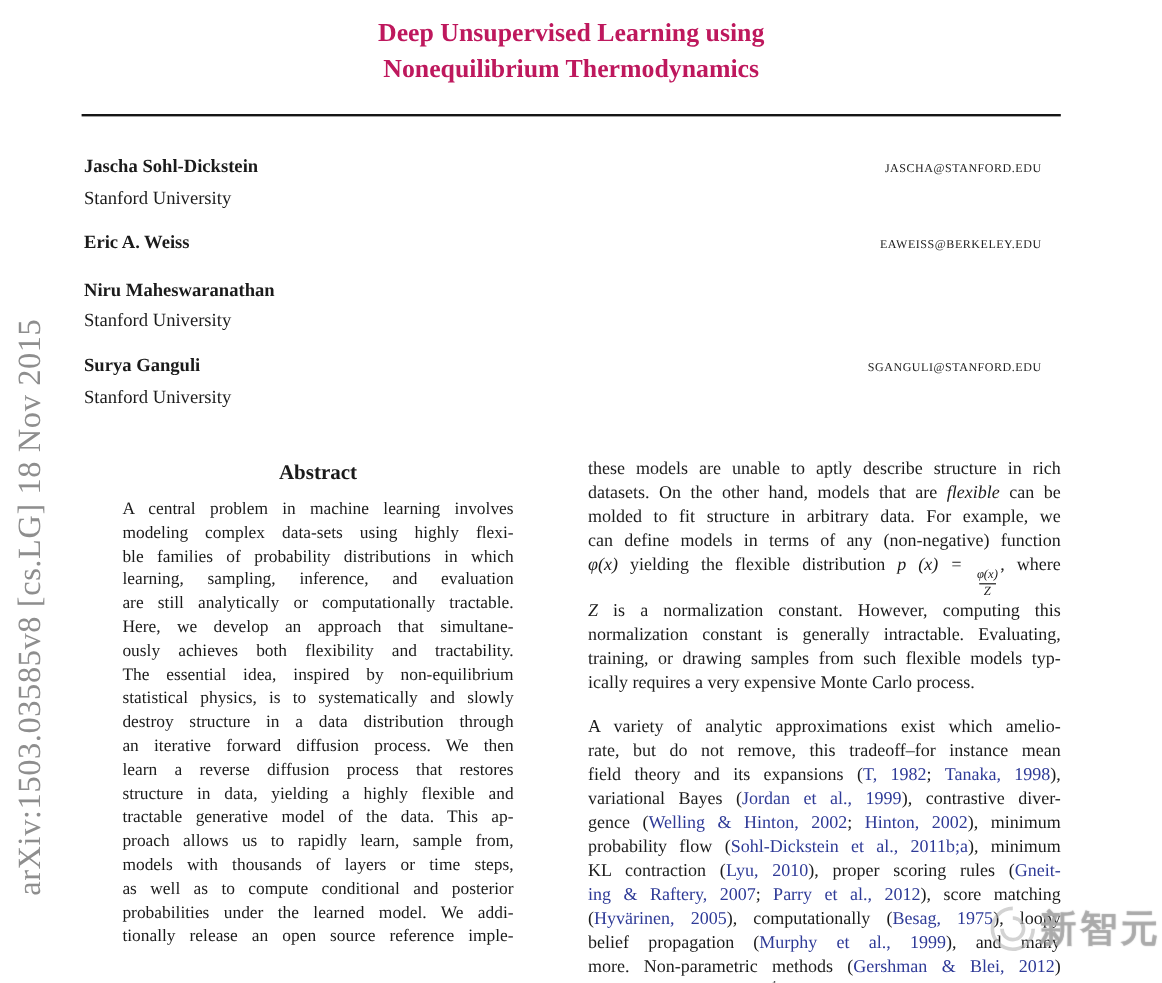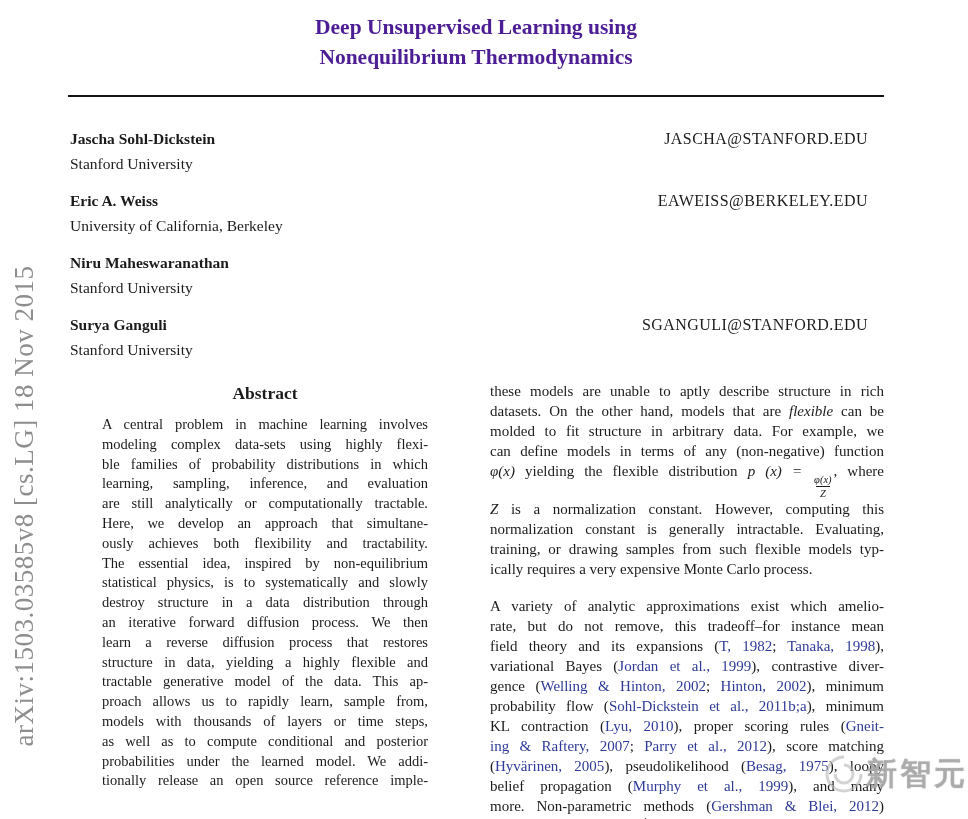--- a/index.html
+++ b/index.html
@@ -19,29 +19,29 @@
   
   .arxiv-stamp{
     position:absolute;left:-296px;top:487px;width:640px;height:38px;
     transform:rotate(-90deg);
     font-size:27px;line-height:38px;text-align:center;
     color:var(--stamp);letter-spacing:0.5px;white-space:nowrap;
   }
 
   
   .paper-header{position:absolute;top:12px;left:68px;width:816px;text-align:center;}
-  .paper-title{font-size:21.5px;line-height:30px;font-weight:bold;margin:0;color:#4c1d95;}
+  .paper-title{font-size:21.5px;line-height:30px;font-weight:bold;margin:0;color:#be185d;}
   .title-rule{position:absolute;top:95px;left:68px;width:816px;border:none;border-top:2.2px solid #151515;margin:0;}
 
   
   .authors{position:absolute;top:127px;left:70px;width:798px;}
   .author{margin-bottom:14px;}
   .author-row{display:flex;justify-content:space-between;align-items:baseline;line-height:24px;}
   .author-name{font-weight:bold;font-size:15.5px;}
-  .author-email{font-size:16px;letter-spacing:0.45px;}
+  .author-email{font-size:10px;letter-spacing:0.45px;}
   .author-affil{font-size:15.5px;line-height:23px;margin-top:1px;}
 
   
   .columns{position:absolute;top:381px;left:68px;width:816px;display:flex;}
   .col-left{width:394px;margin-right:28px;}
   .col-right{width:394px;font-size:15px;}
   .abstract-heading{font-size:17.5px;font-weight:bold;text-align:center;margin:2px 0 11px 0;}
   .abstract-body{padding:0 34px;font-size:14.5px;}
   .abstract-body .tline{line-height:19.8px;}
   .col-right .tline{line-height:20px;}
@@ -98,21 +98,20 @@
           <span class="author-email">JASCHA@STANFORD.EDU</span>
         </div>
         <div class="author-affil">Stanford University</div>
       </div>
 
       <div class="author">
         <div class="author-row">
           <span class="author-name">Eric A. Weiss</span>
           <span class="author-email">EAWEISS@BERKELEY.EDU</span>
         </div>
-        <div class="author-affil">University of California, Berkeley</div>
       </div>
 
       <div class="author">
         <div class="author-row">
           <span class="author-name">Niru Maheswaranathan</span>
         </div>
         <div class="author-affil">Stanford University</div>
       </div>
 
       <div class="author">
@@ -166,21 +165,21 @@
         </div>
       <div class="para-2">
           <div class="tline"><span>A variety of analytic approximations exist which amelio-</span></div>
           <div class="tline"><span>rate, but do not remove, this tradeoff–for instance mean</span></div>
           <div class="tline"><span>field theory and its expansions (</span><span class="cite">T, 1982</span><span>; </span><span class="cite">Tanaka, 1998</span><span>),</span></div>
           <div class="tline"><span>variational Bayes (</span><span class="cite">Jordan et al., 1999</span><span>), contrastive diver-</span></div>
           <div class="tline"><span>gence (</span><span class="cite">Welling &amp; Hinton, 2002</span><span>; </span><span class="cite">Hinton, 2002</span><span>), minimum</span></div>
           <div class="tline"><span>probability flow (</span><span class="cite">Sohl-Dickstein et al., 2011b;a</span><span>), minimum</span></div>
           <div class="tline"><span>KL contraction (</span><span class="cite">Lyu, 2010</span><span>), proper scoring rules (</span><span class="cite">Gneit-</span></div>
           <div class="tline"><span class="cite">ing &amp; Raftery, 2007</span><span>; </span><span class="cite">Parry et al., 2012</span><span>), score matching</span></div>
-          <div class="tline"><span>(</span><span class="cite">Hyvärinen, 2005</span><span>), pseudolikelihood (</span><span class="cite">Besag, 1975</span><span>), loopy</span></div>
+          <div class="tline"><span>(</span><span class="cite">Hyvärinen, 2005</span><span>), computationally (</span><span class="cite">Besag, 1975</span><span>), loopy</span></div>
           <div class="tline"><span>belief propagation (</span><span class="cite">Murphy et al., 1999</span><span>), and many</span></div>
           <div class="tline"><span>more.  Non-parametric methods (</span><span class="cite">Gershman &amp; Blei, 2012</span><span>)</span></div>
           <div class="tline endline"><span>can also be very effective</span><sup>1</sup><span>.</span></div>
         </div>
     </div>
   </main>
 
   <div class="watermark">
     <svg class="wm-logo" width="40" height="40" viewBox="0 0 40 40">
       <path d="M20 3 a17 17 0 1 0 17 17" fill="none" stroke="#b5b5b5" stroke-width="3" opacity="0.8"></path>

